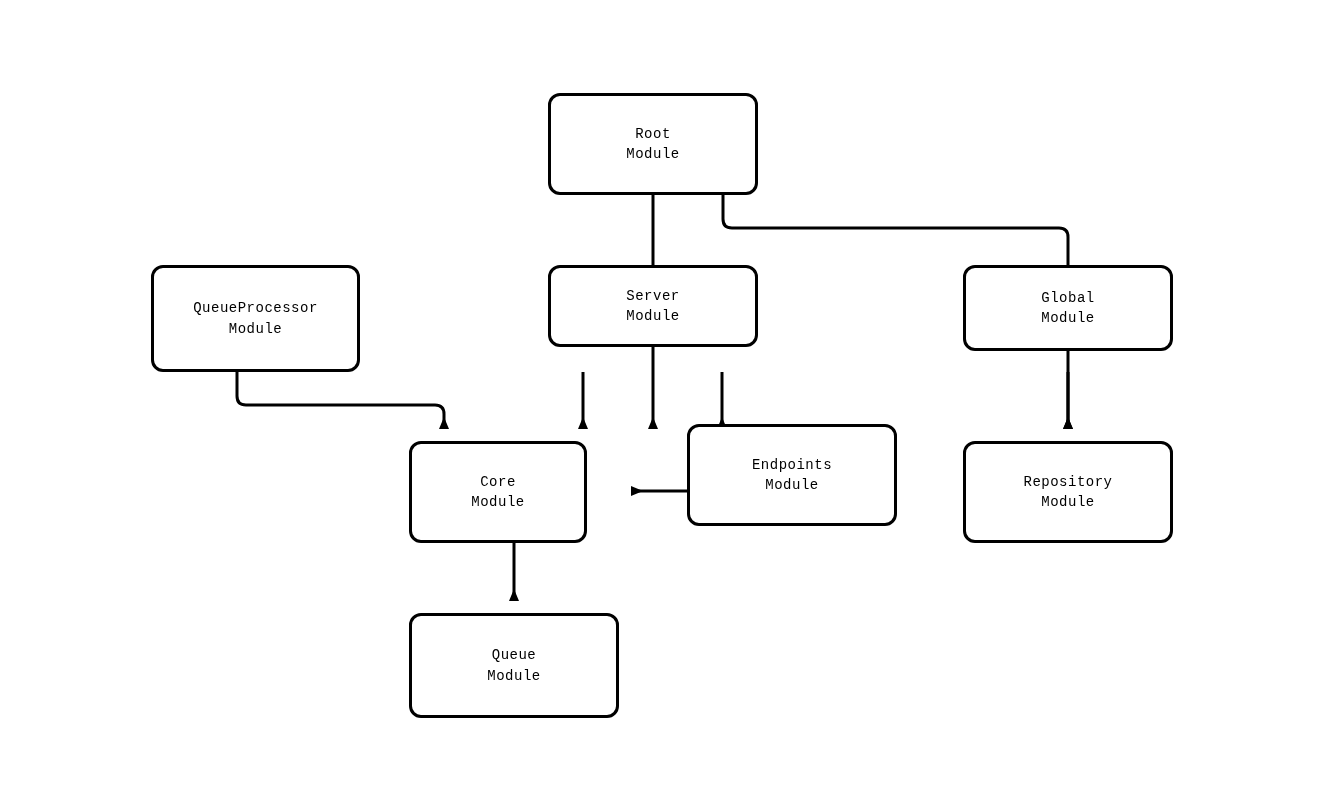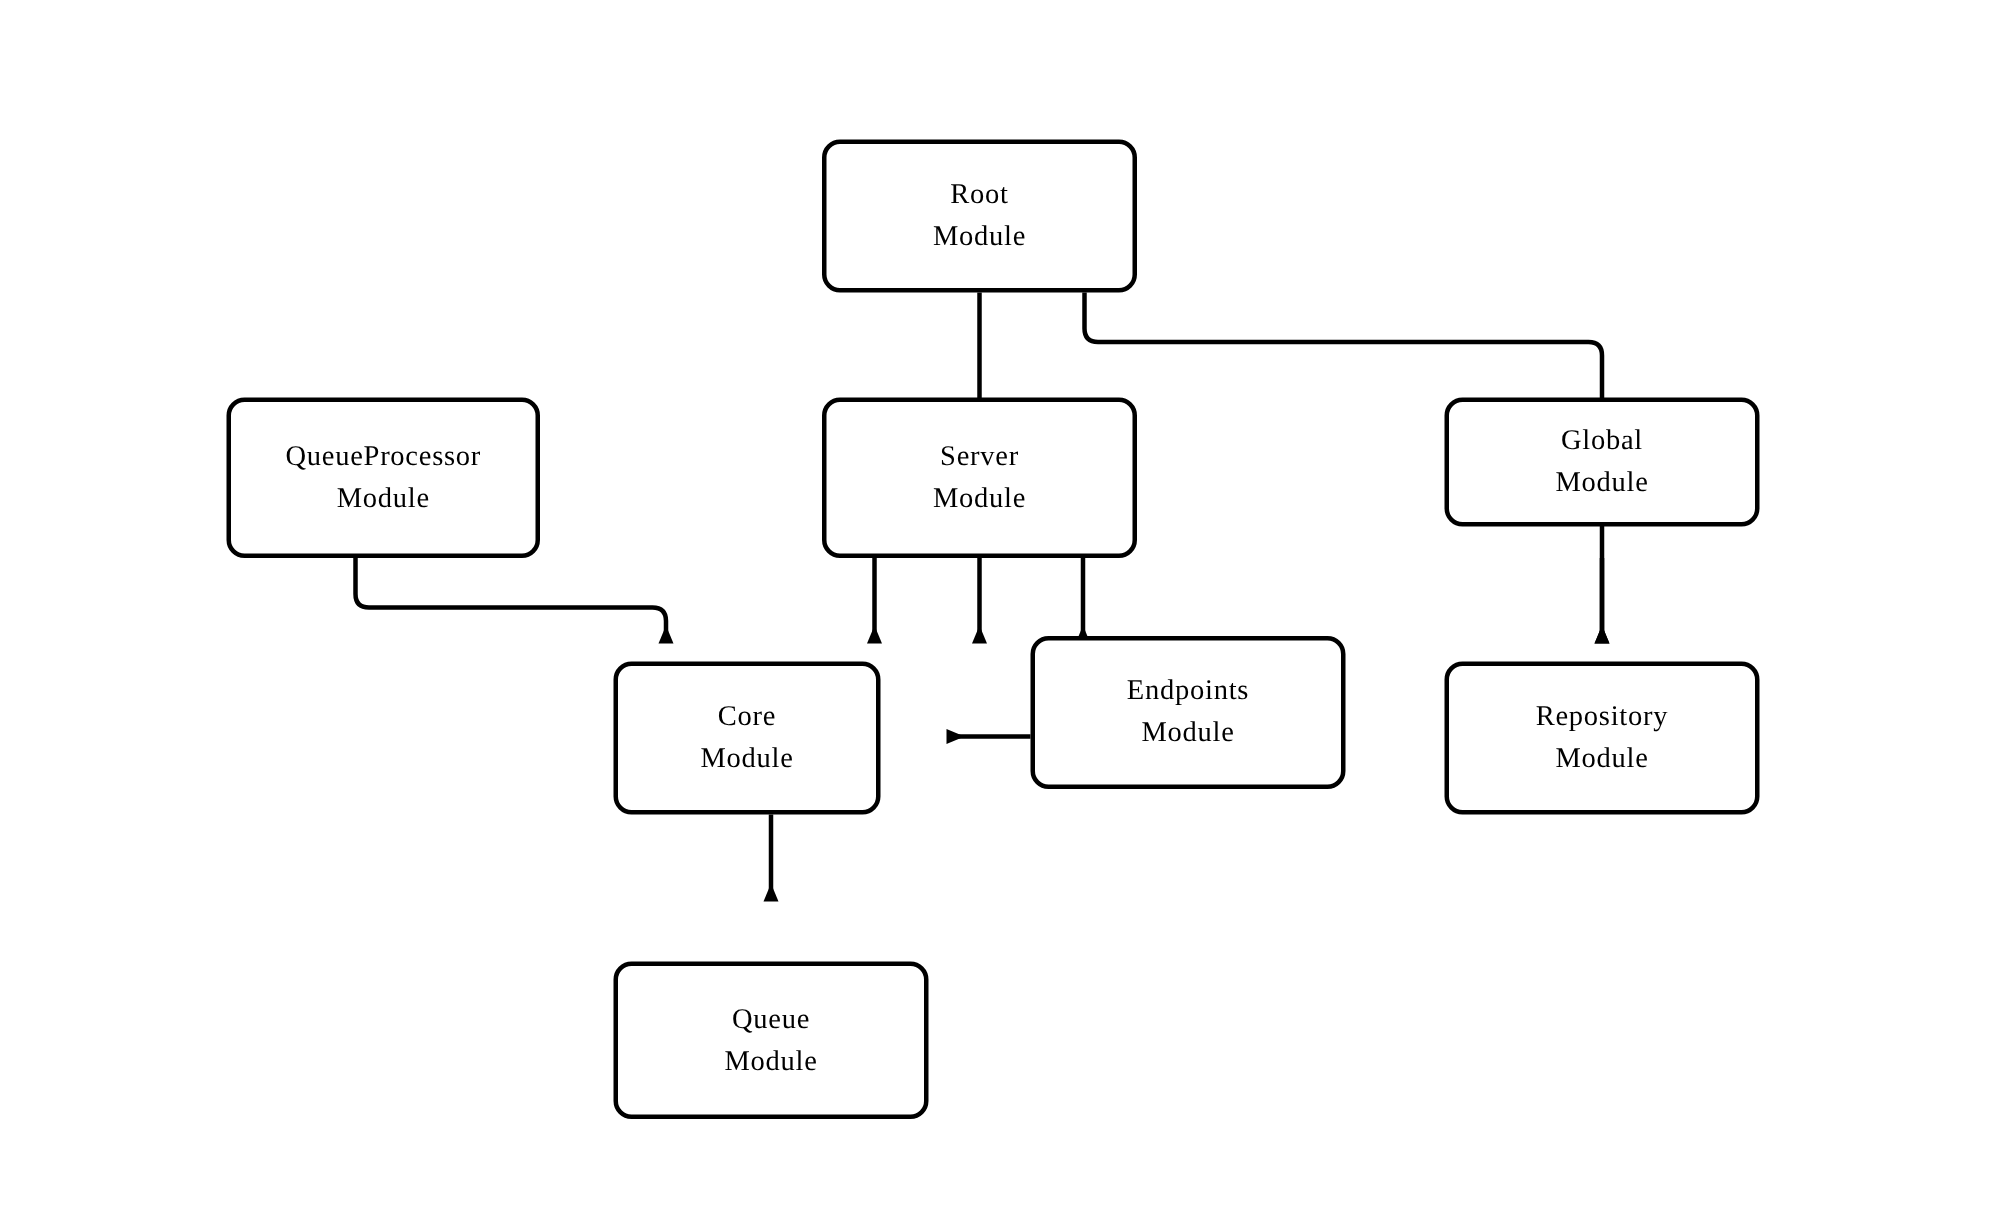--- a/index.html
+++ b/index.html
@@ -32,26 +32,26 @@
     background: #ffffff;
     border: 3px solid #000000;
     border-radius: 12px;
     display: flex;
     align-items: center;
     justify-content: center;
     z-index: 2;
   }
   .node-label {
     text-align: center;
-    font-size: 19px;
+    font-size: 14px;
     line-height: 1.45;
     color: #000000;
     letter-spacing: 0.5px;
     white-space: pre-line;
-    font-family: Liberation Serif, serif;
+    font-family: Liberation Mono, monospace;
   }
 </style>
 </head>
 <body>
 
 <div id="diagram-root">
 
   <svg id="edge-layer" viewBox="0 0 1337 809" width="1337" height="809" xmlns="http://www.w3.org/2000/svg">
     <defs>
       <marker id="arrow-down" markerWidth="12" markerHeight="12" refX="1" refY="5" orient="auto" markerUnits="userSpaceOnUse">
@@ -85,21 +85,21 @@
   <div class="node" style="left:548px; top:93px; width:210px; height:102px;">
     <div class="node-label">Root
 Module</div>
   </div>
 
   <div class="node" style="left:133px; top:265px; width:209px; height:107px;margin-left:18px;">
     <div class="node-label">QueueProcessor
 Module</div>
   </div>
 
-  <div class="node" style="left:548px; top:265px; width:210px; height:107px;">
+  <div class="node" style="left:548px; top:265px; width:210px; height:82px;">
     <div class="node-label">Server
 Module</div>
   </div>
 
   <div class="node" style="left:963px; top:265px; width:210px; height:86px;">
     <div class="node-label">Global
 Module</div>
   </div>
 
   <div class="node" style="left:409px; top:441px; width:178px; height:102px;">
@@ -110,18 +110,18 @@
   <div class="node" style="left:687px; top:424px; width:210px; height:102px;">
     <div class="node-label">Endpoints
 Module</div>
   </div>
 
   <div class="node" style="left:963px; top:441px; width:210px; height:102px;">
     <div class="node-label">Repository
 Module</div>
   </div>
 
-  <div class="node" style="left:409px; top:613px; width:210px; height:105px;margin-top:28px;">
+  <div class="node" style="left:409px; top:613px; width:210px; height:105px;">
     <div class="node-label">Queue
 Module</div>
   </div>
 
 </div>
 
 </body></html>

